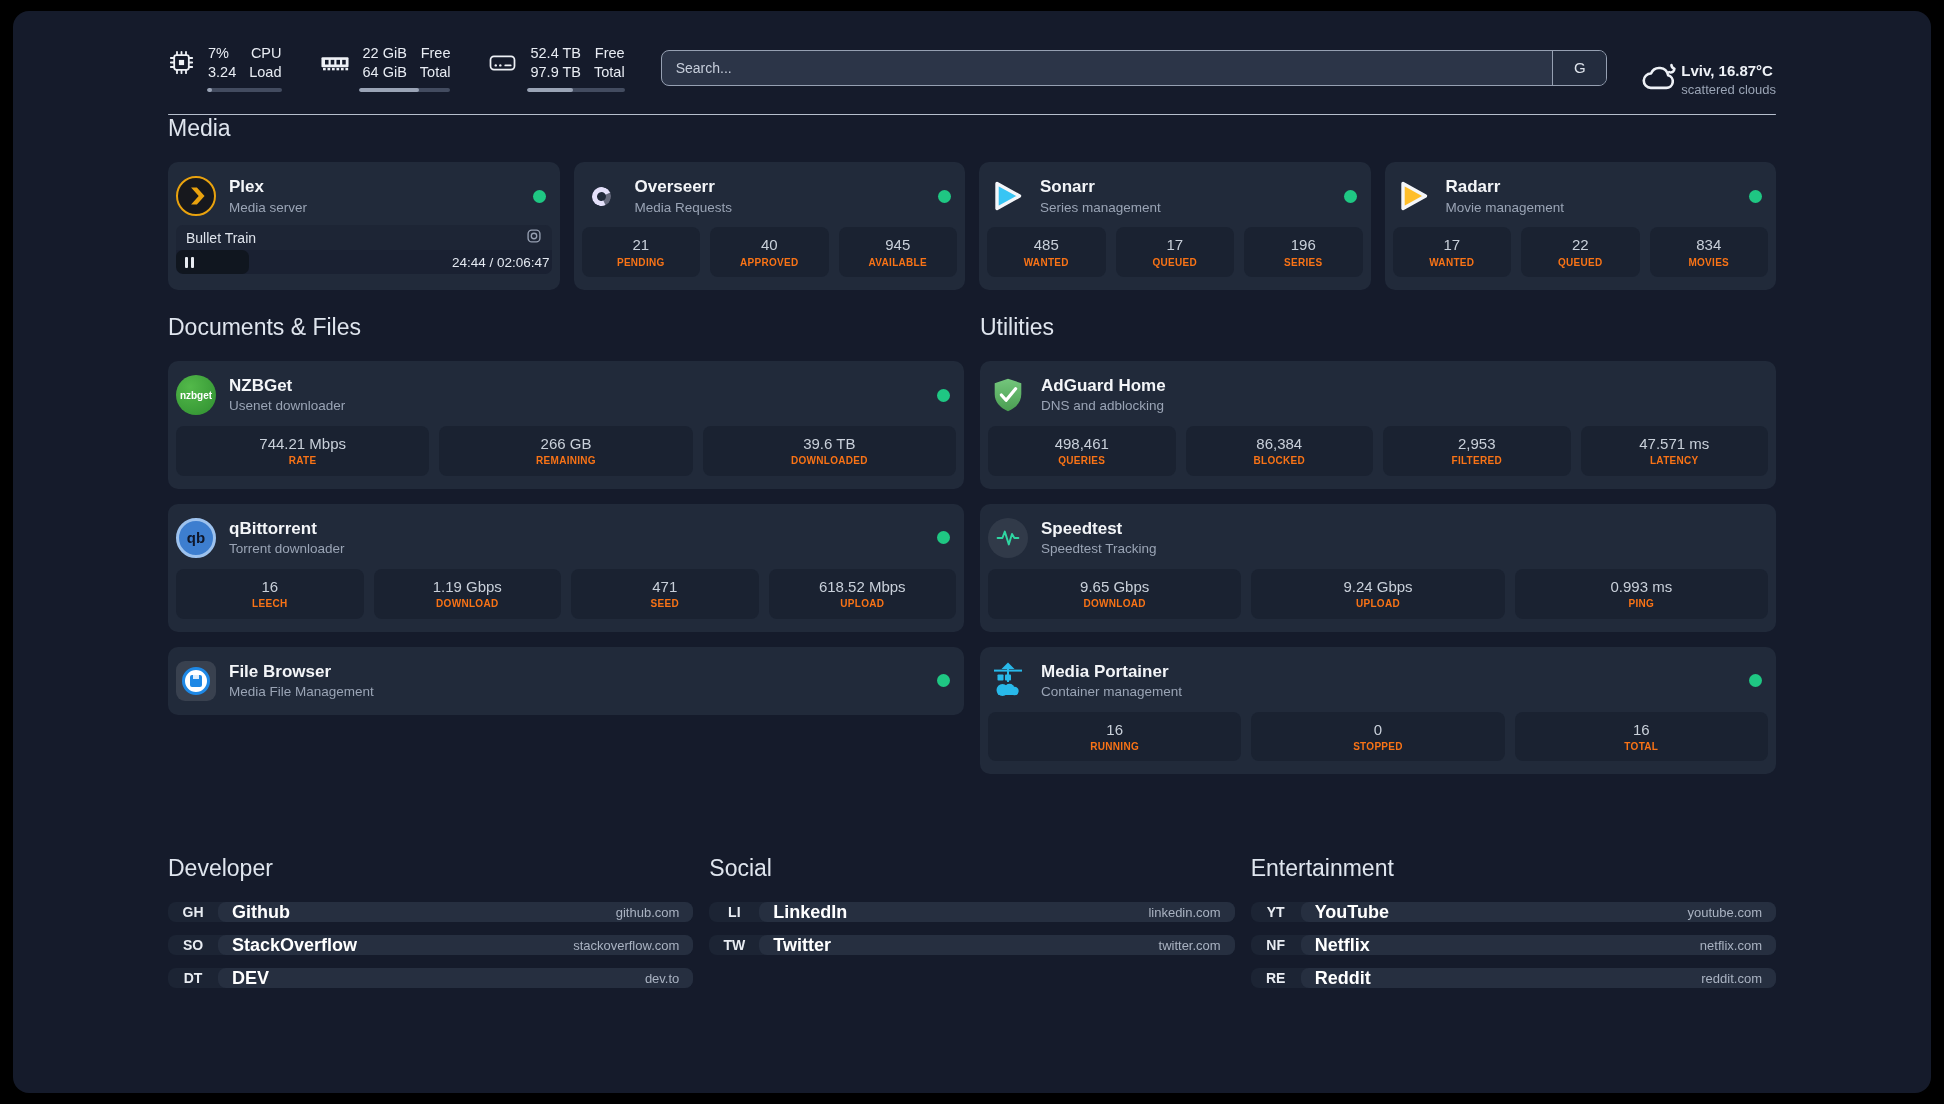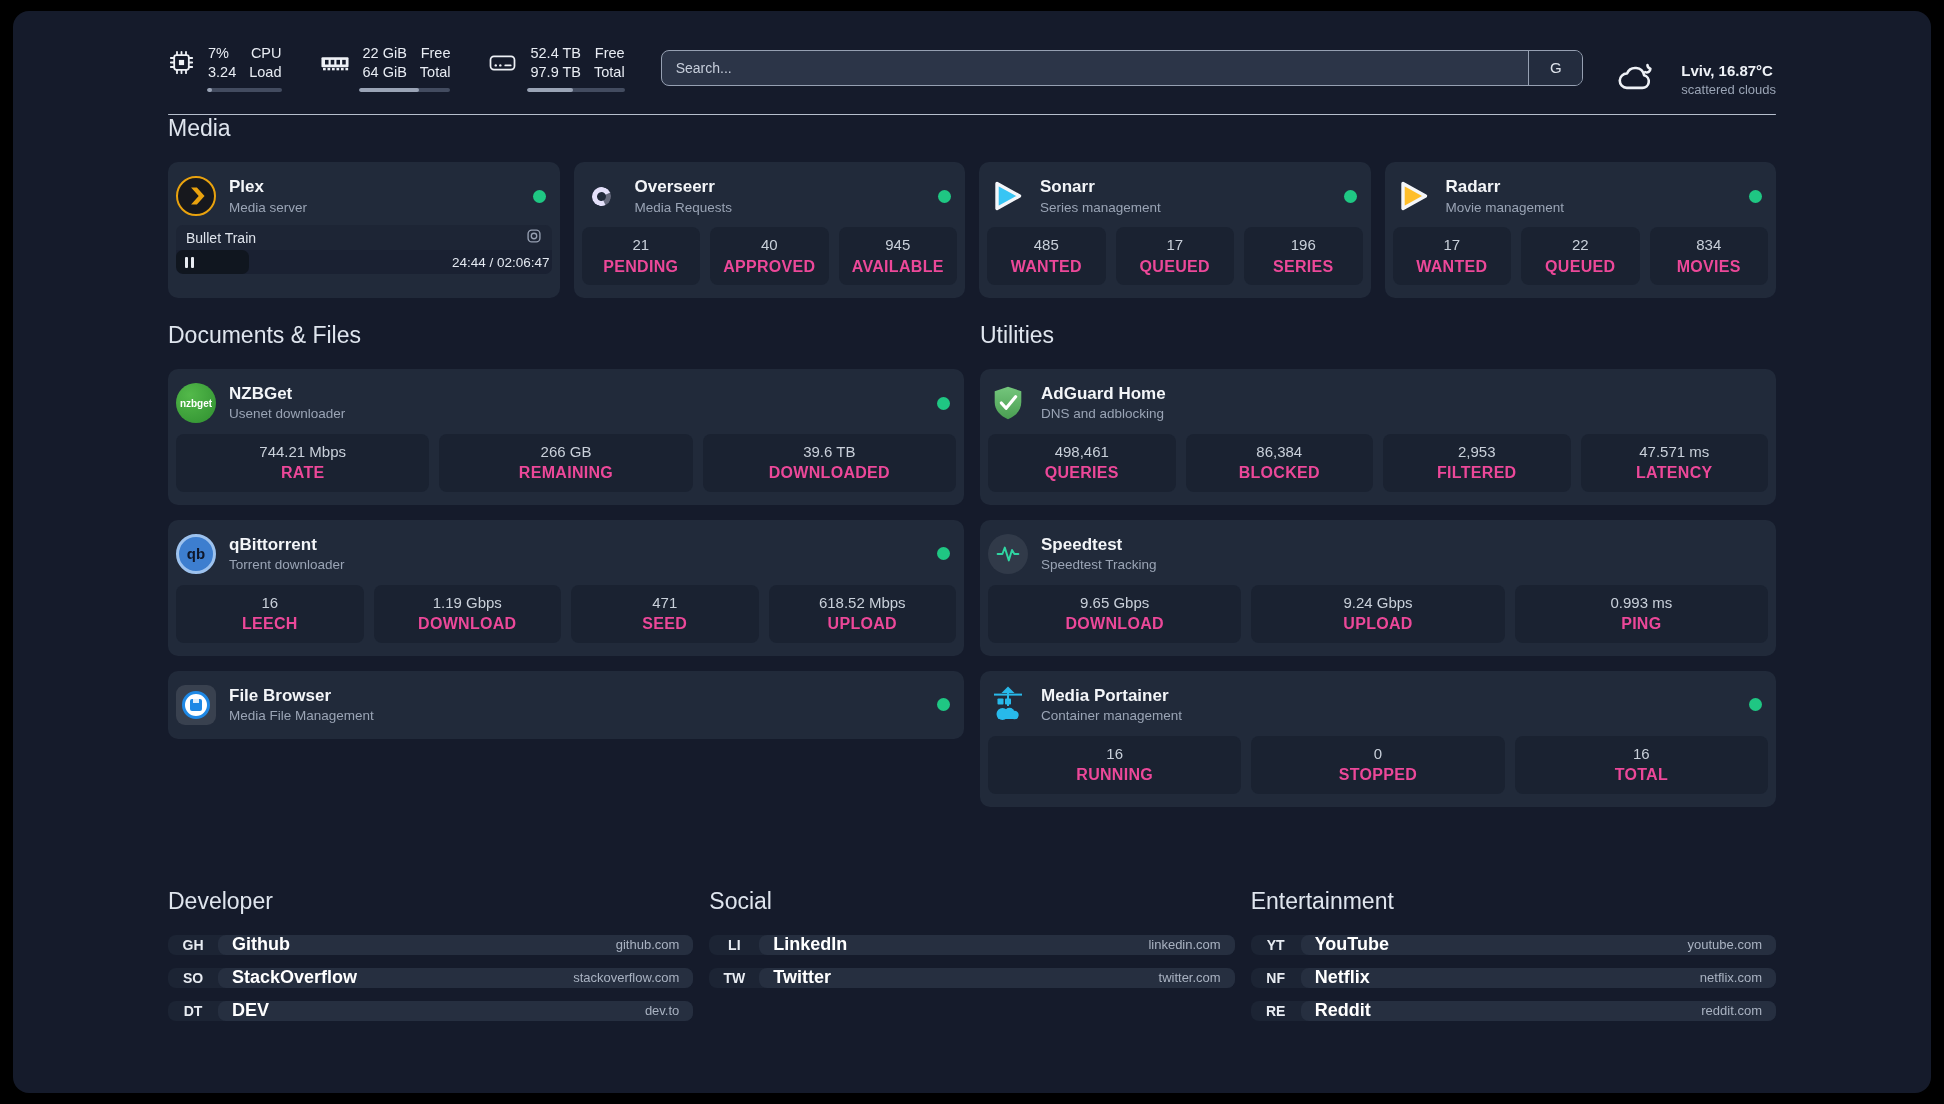--- a/index.html
+++ b/index.html
@@ -26,21 +26,21 @@
   .hw-fill { height:100%; background:#9aa4b6; border-radius:2px; }
 
   .search { flex:1; margin:0 32px 0 36px; height:36px; display:flex; align-items:stretch;
             background:#2c3548; border:1px solid #96a0b2; border-radius:8px; overflow:hidden; }
   .search-input { flex:1; background:transparent; border:none; outline:none; padding:0 14px;
                   color:#e6eaf2; font-size:14px; font-family:inherit; }
   .search-input::placeholder { color:#c7cedb; }
   .search-engine { width:54px; background:#232c3e; border:none; border-left:1px solid #96a0b2;
                    color:#dde2ea; font-size:15px; font-weight:500; cursor:pointer; font-family:inherit; }
 
-  .weather { display:flex; align-items:center; gap:24px;margin-top:24px; }
+  .weather { display:flex; align-items:center; gap:0;margin-top:24px; }
   .w-main { font-size:15px; font-weight:600; color:#eef1f6; line-height:1.35; }
   .w-sub  { font-size:13px; color:#9aa4b5; line-height:1.35; }
 
   .top-divider { height:1.5px; background:#b6bfcd; margin-top:15px; border-radius:1px; }
 
   
   .section-title { font-size:23px; font-weight:500; color:#dfe5ee; margin:0 0 20px 0; }
   .media-title { }
   .media-grid { display:grid; grid-template-columns:repeat(4,1fr); gap:14px; }
   .two-col { display:grid; grid-template-columns:1fr 1fr; gap:16px; margin-top:24px; }
@@ -51,21 +51,21 @@
   .card { background:#212a3a; border-radius:10px; padding:13px 8px; }
   .app-head { display:flex; align-items:center; gap:13px; min-height:42px; }
   .app-text { line-height:1.3; }
   .app-name { font-size:17px; font-weight:600; color:#f3f5f8; }
   .app-desc { font-size:13.5px; color:#9aa4b5; }
   .status-dot { width:13px; height:13px; border-radius:50%; background:#1fc783; margin-left:auto; margin-right:6px; flex:none; }
 
   .stats { display:flex; gap:10px; margin-top:10px; }
   .stat { flex:1; background:#1a2231; border-radius:8px; text-align:center; padding:8px 4px; }
   .stat-value { font-size:15px; color:#c9d0da; line-height:1.35; }
-  .stat-label { font-size:16px; font-weight:800; color:#ec4899; letter-spacing:.3px; line-height:1.35; }
+  .stat-label { font-size:10px; font-weight:800; color:#f97316; letter-spacing:.3px; line-height:1.35; }
 
   
   .icon-box { width:40px; height:40px; flex:none; display:flex; align-items:center; justify-content:center; }
   .circle { border-radius:50%; }
   .plex-bg { background:#17181d; border:2.5px solid #e9a20e; }
   .overseerr-bg { background:radial-gradient(circle at 32% 30%, #a89bf0 0%, #7s 0%, #7668e2 45%, #5a49cf 100%); position:relative; }
   .overseerr-eye { width:19px; height:19px; border-radius:50%; border:5px solid #e4e0fa; border-right-color:rgba(228,224,250,.35); transform:rotate(20deg); }
   .nzbget-bg { background:radial-gradient(circle at 35% 30%, #53b94a, #2f8f30); color:#fff; font-size:10px; font-weight:700; }
   .qbit-bg { background:#3d7ecf; border:3px solid #9dc2ee; color:#0f172a; font-size:15px; font-weight:700; }
   .fb-outer { background:#39414f; border-radius:9px; }

